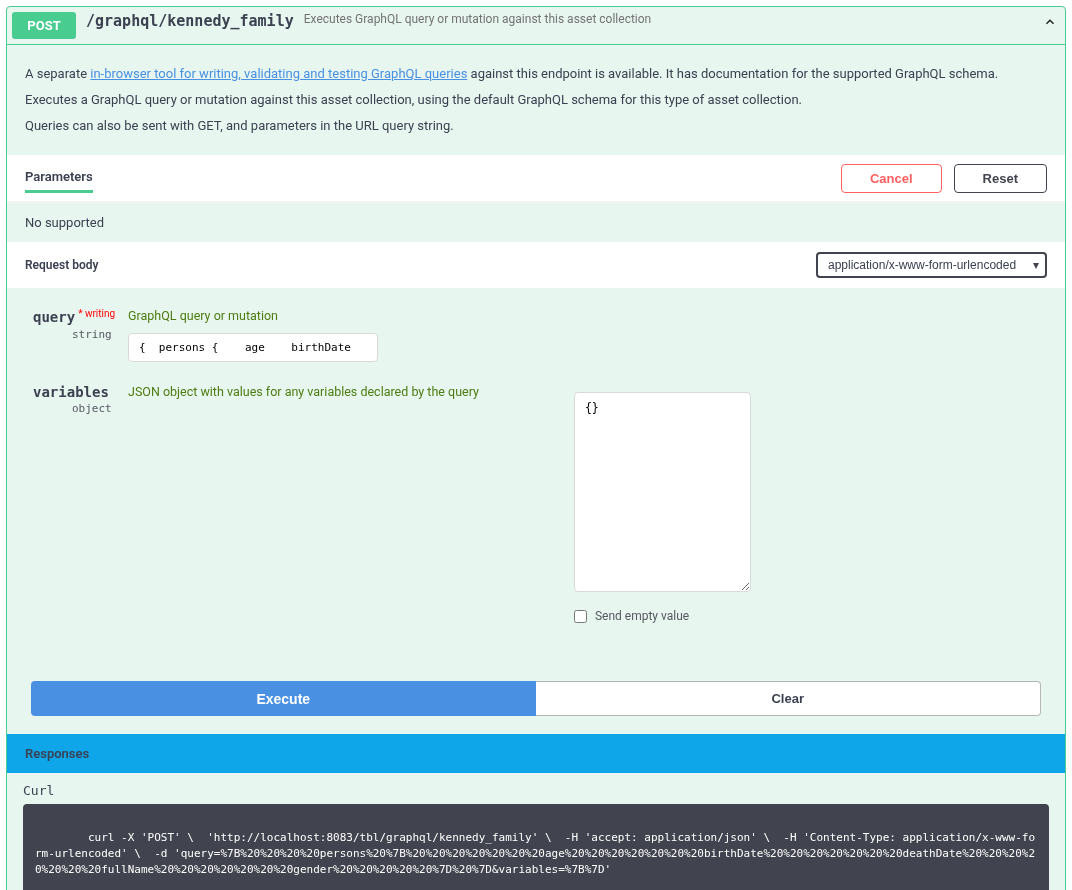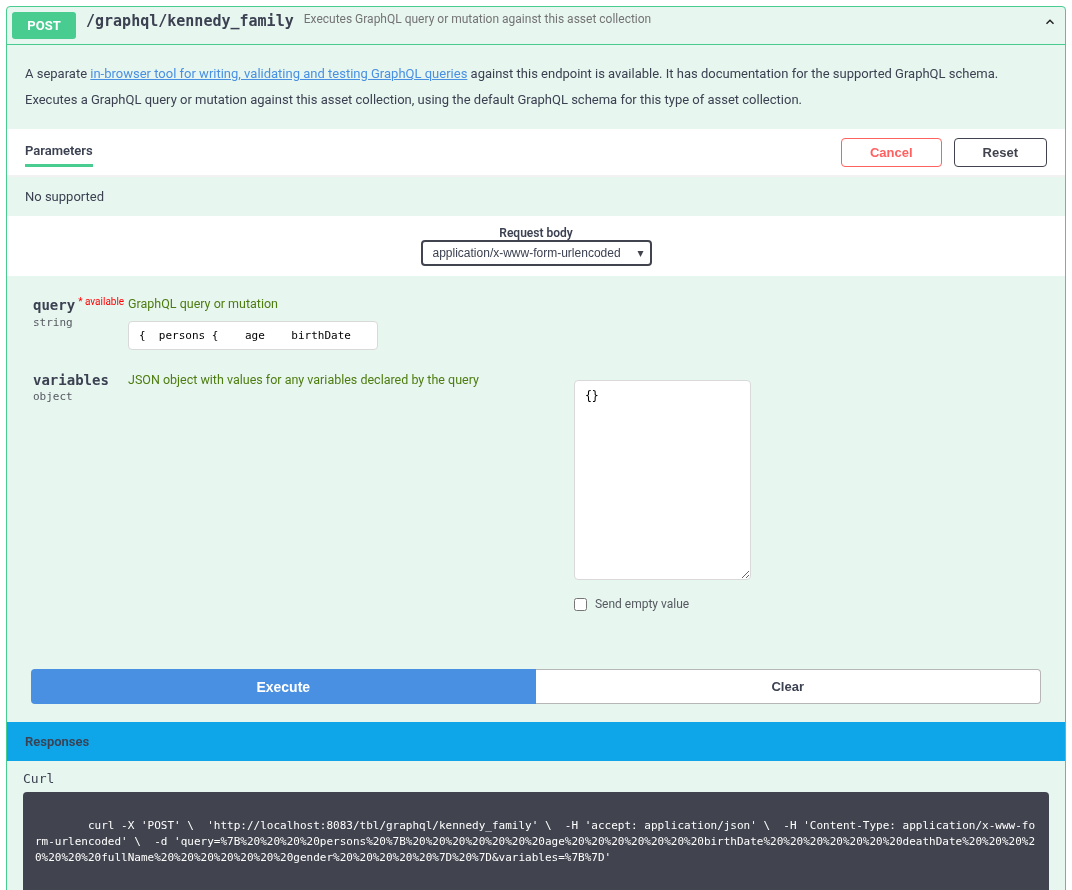--- a/index.html
+++ b/index.html
@@ -13,31 +13,31 @@
   .opblock-body { padding: 0; }
   .description { padding: 14px 18px; font-size: 13px; line-height: 1.7; }
   .description p { margin: 4px 0; }
   .description a { color: #4990e2; text-decoration: underline; }
   .section-header { display: flex; align-items: center; background: #fff; padding: 8px 18px; border-bottom: 2px solid rgba(0,0,0,0.05); }
   .section-header .tab { font-weight: 600; font-size: 13px; padding: 6px 0; border-bottom: 3px solid #49cc90; }
   .btn { font-size: 13px; font-weight: 600; padding: 6px 28px; border-radius: 4px; background: #fff; cursor: pointer; }
   .btn-cancel { border: 1px solid #ff6060; color: #ff6060; margin-right: 12px; }
   .btn-reset { border: 1px solid #41444e; color: #41444e; }
   .no-params { padding: 12px 18px; font-size: 13px; background: #e8f6f0; }
-  .req-body-header { display: flex; align-items: center; padding: 10px 18px; background: #fff; flex-direction: column; }
+  .req-body-header { display: flex; align-items: center; padding: 10px 18px; background: #fff; }
   .req-body-title { font-weight: 600; font-size: 12px; flex: 1; }
   .content-type-select { border: 2px solid #41444e; border-radius: 4px; padding: 4px 28px 4px 10px; font-size: 12px; background: #fff; color: #3b4151; appearance: none; position: relative; }
   .select-wrap { position: relative; }
   .select-wrap::after { content: "▾"; position: absolute; right: 8px; top: 50%; transform: translateY(-50%); color: #41444e; pointer-events: none; font-size: 12px; }
   .params-table { padding: 20px 26px; }
   .param-row { display: flex; margin-bottom: 22px; }
   .param-label { width: 95px; flex-shrink: 0; }
   .param-name { font-weight: 700; font-size: 14px; font-family: Consolas, monospace; color: #3b4151; }
   .required { color: #ff0000; font-size: 10px; font-weight: 400; vertical-align: super; padding-left: 3px; }
-  .param-type { font-family: Consolas, monospace; font-size: 11px; color: #55595f; margin-top: 2px; }
+  .param-type { font-family: Consolas, monospace; font-size: 11px; color: #55595f; margin-top: 2px; margin-left: 39px; }
   .param-body { flex: 1; }
   .param-desc { font-size: 12.5px; color: #4d7c0f; margin-bottom: 10px; }
   .code-input { width: 250px; font-family: Consolas, monospace; font-size: 11px; padding: 7px 10px; border: 1px solid #d9d9d9; border-radius: 4px; background: #fff; }
   .textarea { width: 100%; height: 200px; font-family: Consolas, monospace; font-size: 11.5px; padding: 8px 10px; border: 1px solid #d9d9d9; border-radius: 4px; background: #fff; resize: both; }
   .send-empty { display: flex; align-items: center; margin-top: 14px; font-size: 12px; color: #55595f; gap: 8px; }
   .send-empty input { width: 13px; height: 13px; }
   .exec-row { display: flex; padding: 16px 24px 18px; gap: 0; }
   .btn-execute { flex: 1; background: #4990e2; color: #fff; border: none; border-radius: 4px 0 0 4px; padding: 9px 0; font-weight: 700; font-size: 14px; cursor: pointer; }
   .btn-clear { flex: 1; background: #fff; color: #3b4151; border: 1px solid #b6b6b6; border-left: none; border-radius: 0 4px 4px 0; padding: 9px 0; font-weight: 600; font-size: 13px; cursor: pointer; }
   .responses-header { background: #0ea5e9; padding: 12px 18px; font-size: 13px; font-weight: 600; }
@@ -62,20 +62,21 @@
     </span>
   </div>
 
   <div class="opblock-body">
 
     <div class="description">
       <p>
         <span>A separate </span><a href="#">in-browser tool for writing, validating and testing GraphQL queries</a><span> against this endpoint is available. It has documentation for the supported GraphQL schema.</span>
       </p>
       <p>Executes a GraphQL query or mutation against this asset collection, using the default GraphQL schema for this type of asset collection.</p>
+      <p>Queries can also be sent with GET, and parameters in the URL query string.</p>
     </div>
 
     <div class="section-header">
       <span class="tab">Parameters</span>
       <span class="flex-spacer"></span>
       <button class="btn btn-cancel">Cancel</button>
       <button class="btn btn-reset">Reset</button>
     </div>
 
     <div class="no-params">No supported</div>
@@ -87,21 +88,21 @@
           <option>application/x-www-form-urlencoded</option>
         </select>
       </div>
     </div>
 
     <div class="params-table">
 
       <div class="param-row">
         <div class="param-label">
           <div>
-            <span class="param-name">query</span><span class="required">* available</span>
+            <span class="param-name">query</span><span class="required">* writing</span>
           </div>
           <div class="param-type">string</div>
         </div>
         <div class="param-body">
           <div class="param-desc">GraphQL query or mutation</div>
           <input class="code-input" type="text" value="{  persons {    age    birthDate    deathDate    fullNa" style="">
         </div>
       </div>
 
       <div class="param-row" style="flex-direction:row;">

